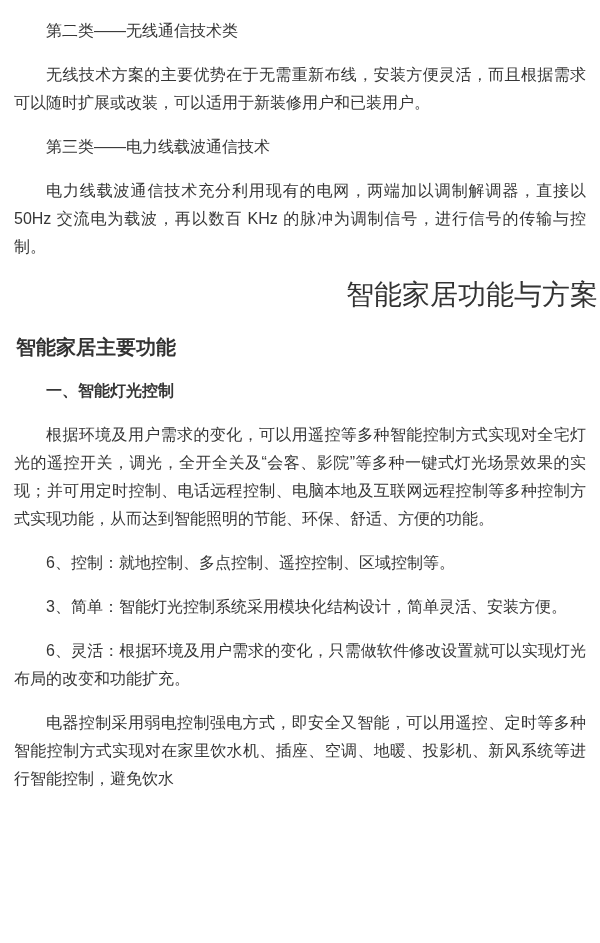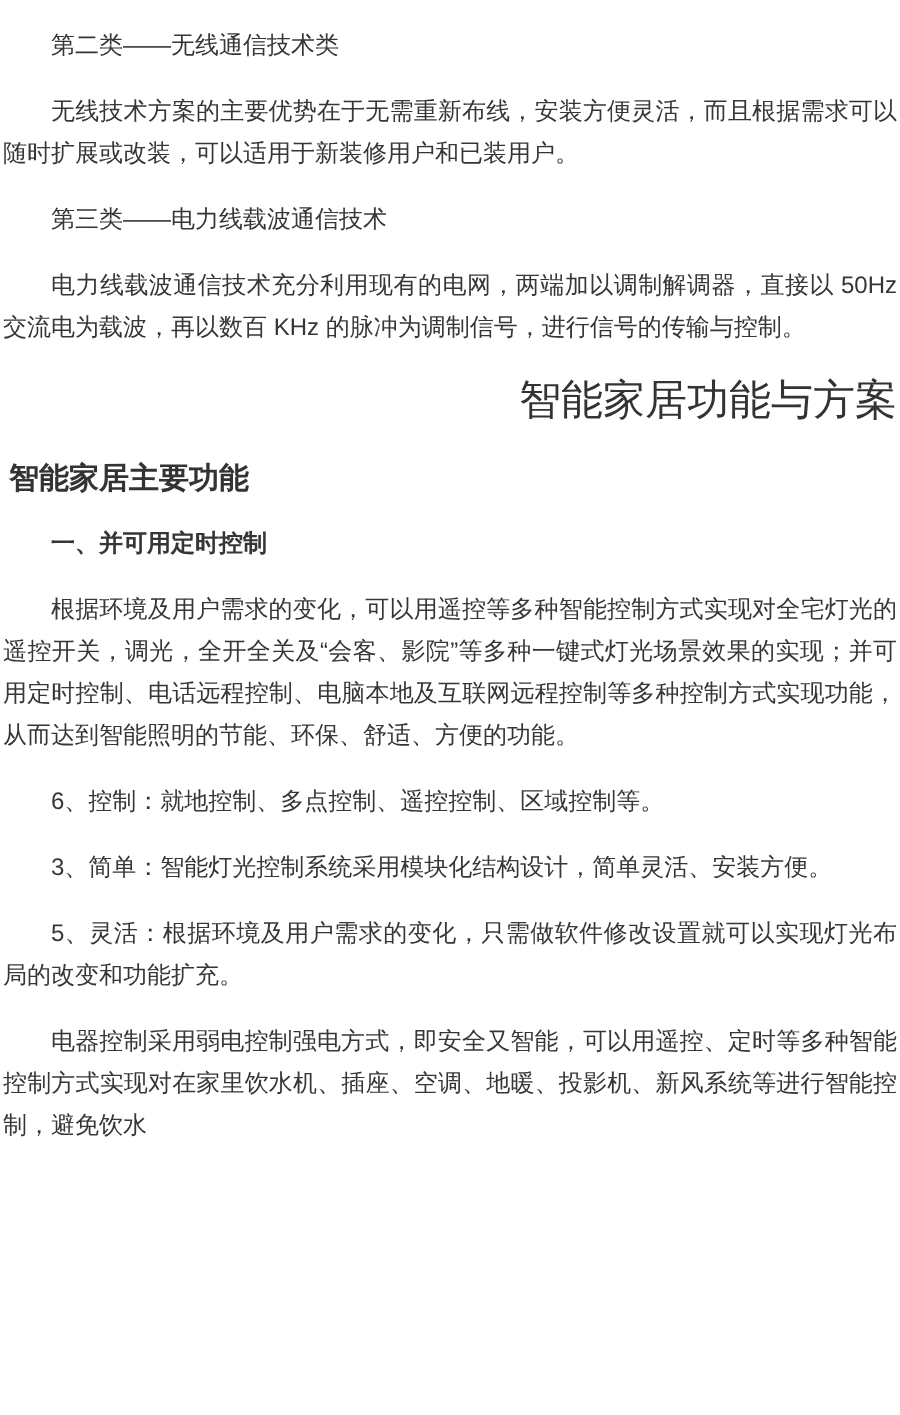--- a/index.html
+++ b/index.html
@@ -12,40 +12,40 @@
       font-family: "Liberation Sans", "DejaVu Sans", serif;
       font-size: 16px;
       line-height: 28px;
     }
     .page {
       padding: 1px 2px 0 2px;
       box-sizing: border-box;
       width: 600px;
     }
     p {
-      margin: 16px 0;
+      margin: 16px 12px;
       text-align: justify;
     }
     .indent { text-indent: 2em; }
     .bold { font-weight: bold; }
     .red { color: #e60000; }
     h1.doc-h1 {
       font-size: 28px;
       line-height: 36px;
       font-weight: normal;
       color: #333333;
       margin: 16px 0 20px 0;
       text-align: right;
     }
     h2.doc-h2 {
       font-size: 20px;
       line-height: 28px;
       font-weight: bold;
       color: #333333;
-      margin: 16px 4px;
+      margin: 16px 14px;
       text-align: left;
     }
   </style>
 </head>
 <body>
 
 <div class="page">
 
   <p class="indent">第二类——无线通信技术类</p>
 
@@ -53,28 +53,28 @@
   <p class="indent">无线技术方案的主要优势在于无需重新布线，安装方便灵活，而且根据需求可以随时扩展或改装，可以适用于新装修用户和已装用户。</p>
 
   <p class="indent">第三类——电力线载波通信技术</p>
 
   <p class="indent">电力线载波通信技术充分利用现有的电网，两端加以调制解调器，直接以 50Hz 交流电为载波，再以数百 KHz 的脉冲为调制信号，进行信号的传输与控制。</p>
 
   <h1 class="doc-h1">智能家居功能与方案</h1>
 
   <h2 class="doc-h2">智能家居主要功能</h2>
 
-  <p class="indent bold">一、并可用定时控制</p>
+  <p class="indent bold">一、智能灯光控制</p>
 
   <p class="indent">根据环境及用户需求的变化，可以用遥控等多种智能控制方式实现对全宅灯光的遥控开关，调光，全开全关及“会客、影院”等多种一键式灯光场景效果的实现；并可用定时控制、电话远程控制、电脑本地及互联网远程控制等多种控制方式实现功能，从而达到智能照明的节能、环保、舒适、方便的功能。</p>
 
 
   <p class="indent">6、控制：就地控制、多点控制、遥控控制、区域控制等。</p>
 
 
   <p class="indent">3、简单：智能灯光控制系统采用模块化结构设计，简单灵活、安装方便。</p>
 
-  <p class="indent">5、灵活：根据环境及用户需求的变化，只需做软件修改设置就可以实现灯光布局的改变和功能扩充。</p>
+  <p class="indent">6、灵活：根据环境及用户需求的变化，只需做软件修改设置就可以实现灯光布局的改变和功能扩充。</p>
 
 
   <p class="indent">电器控制采用弱电控制强电方式，即安全又智能，可以用遥控、定时等多种智能控制方式实现对在家里饮水机、插座、空调、地暖、投影机、新风系统等进行智能控制，避免饮水</p>
 
 </div>
 
 </body></html>

